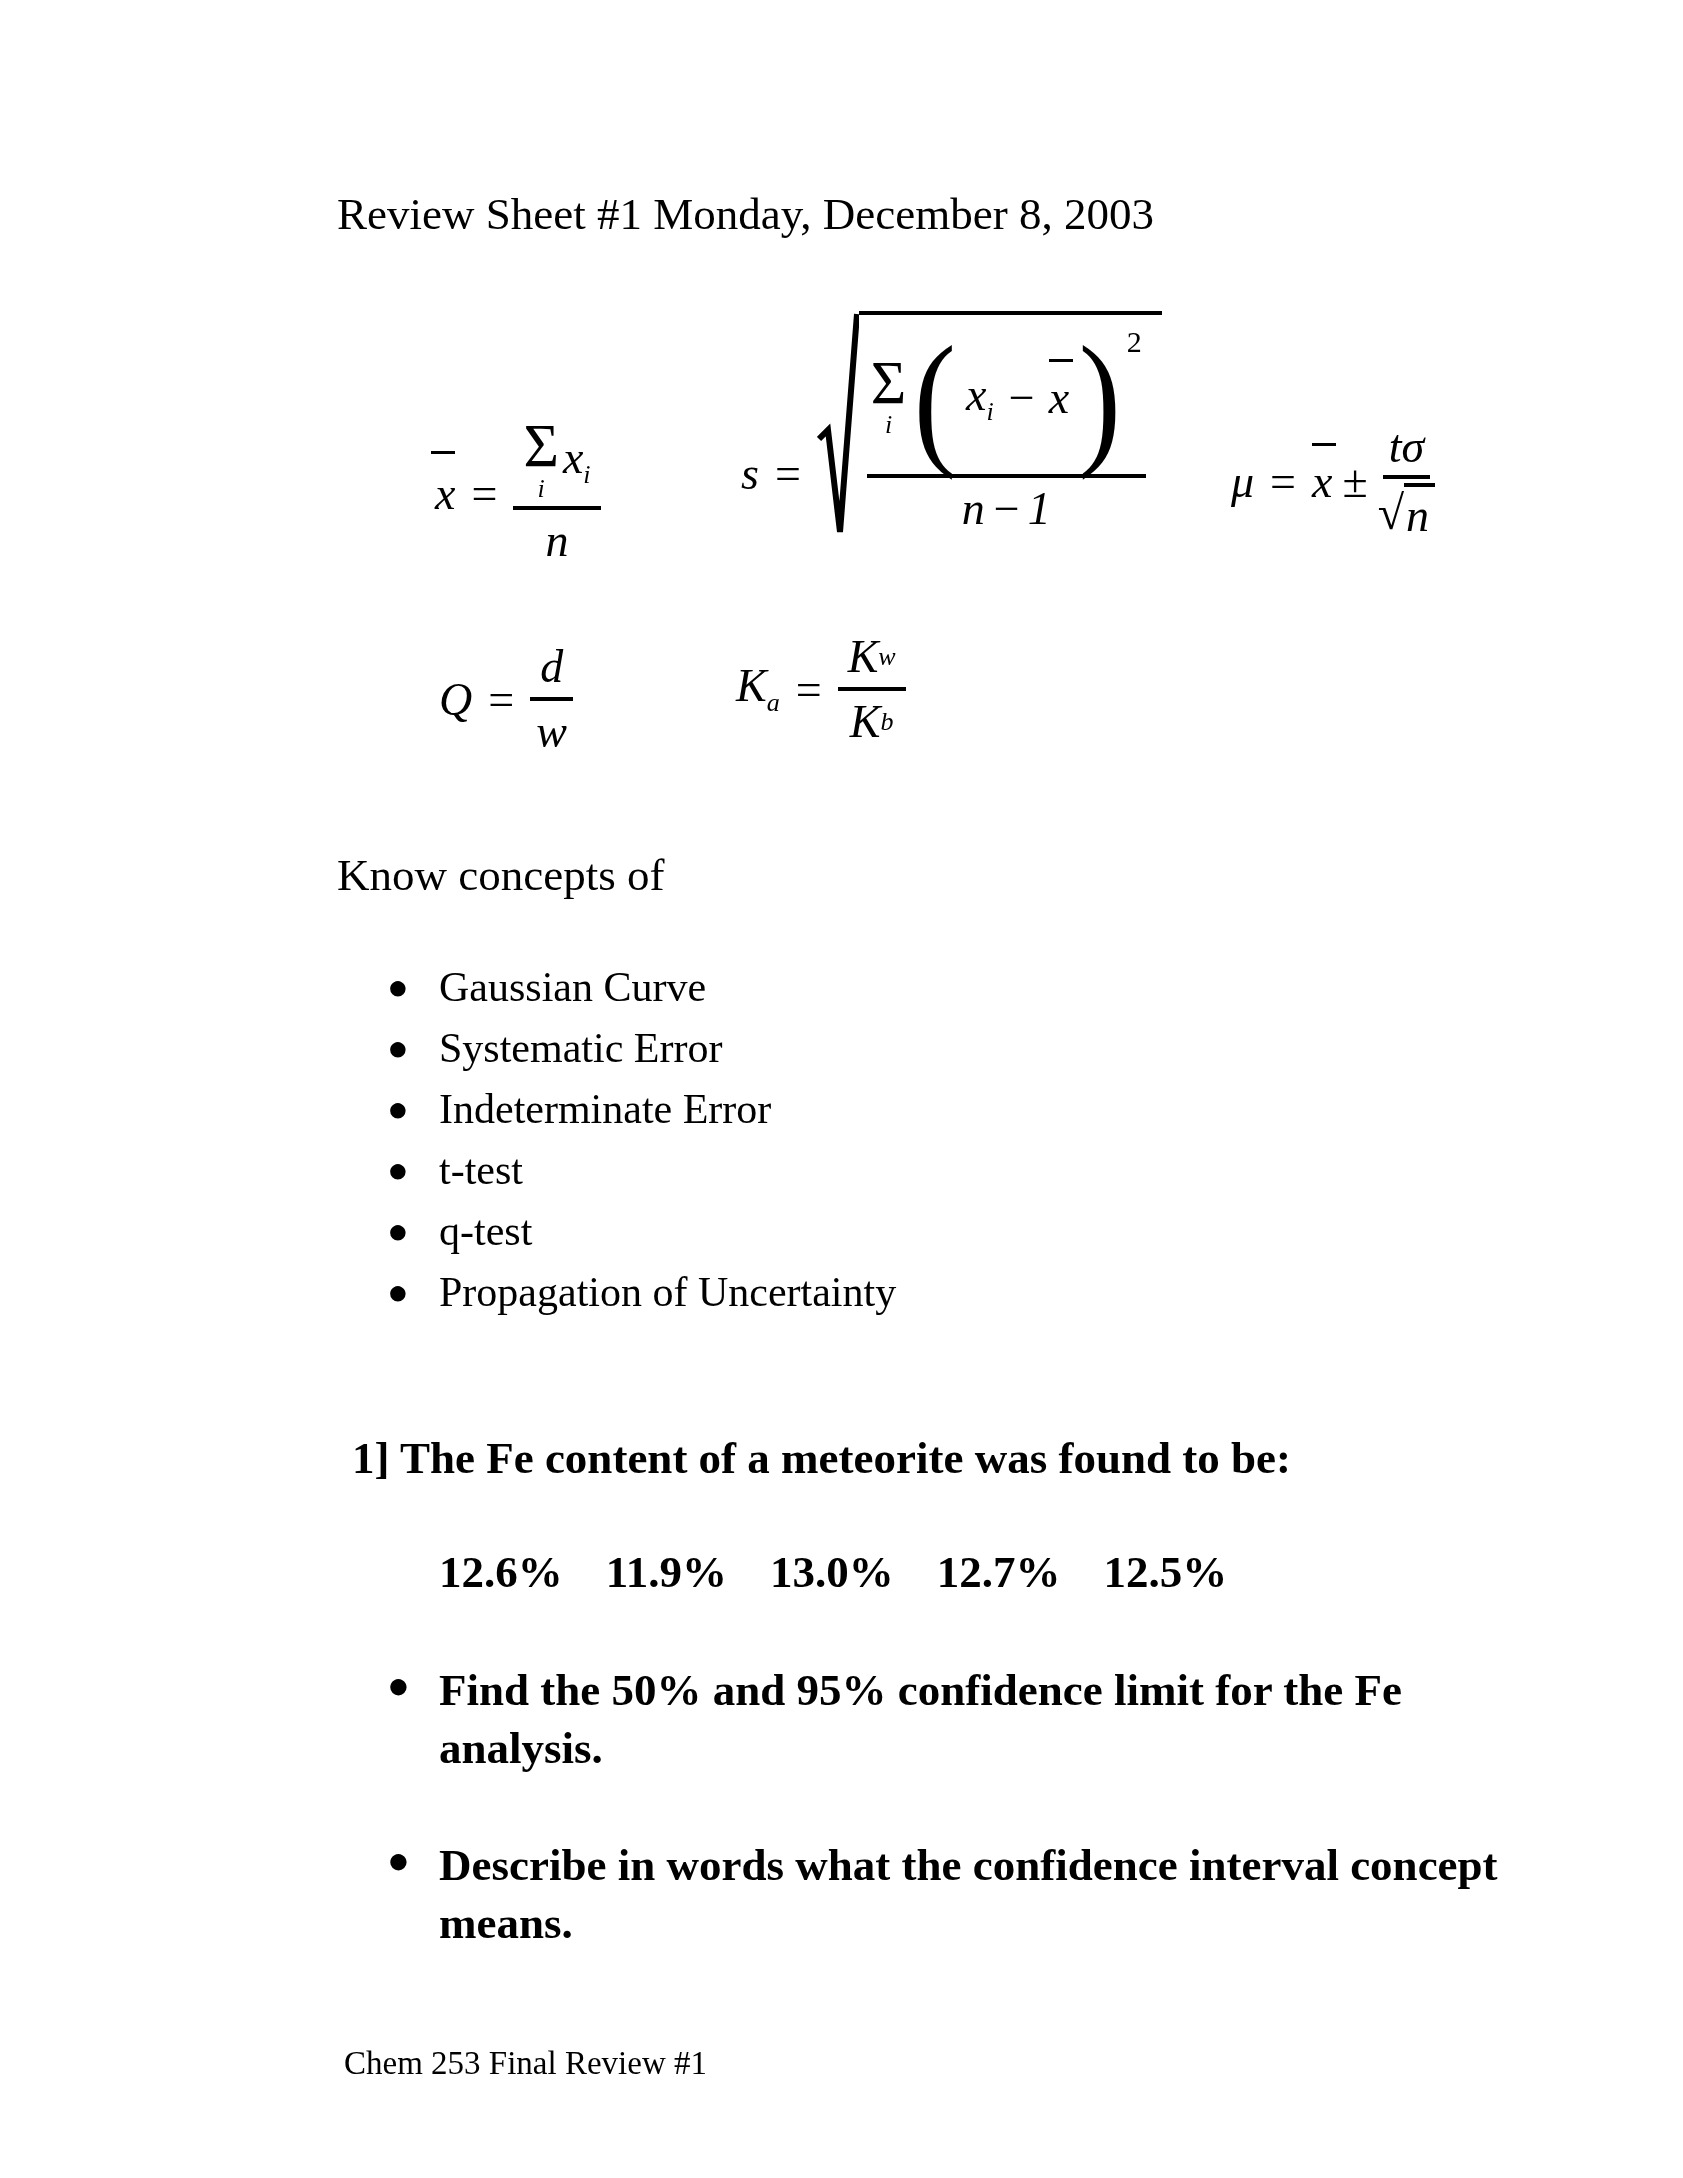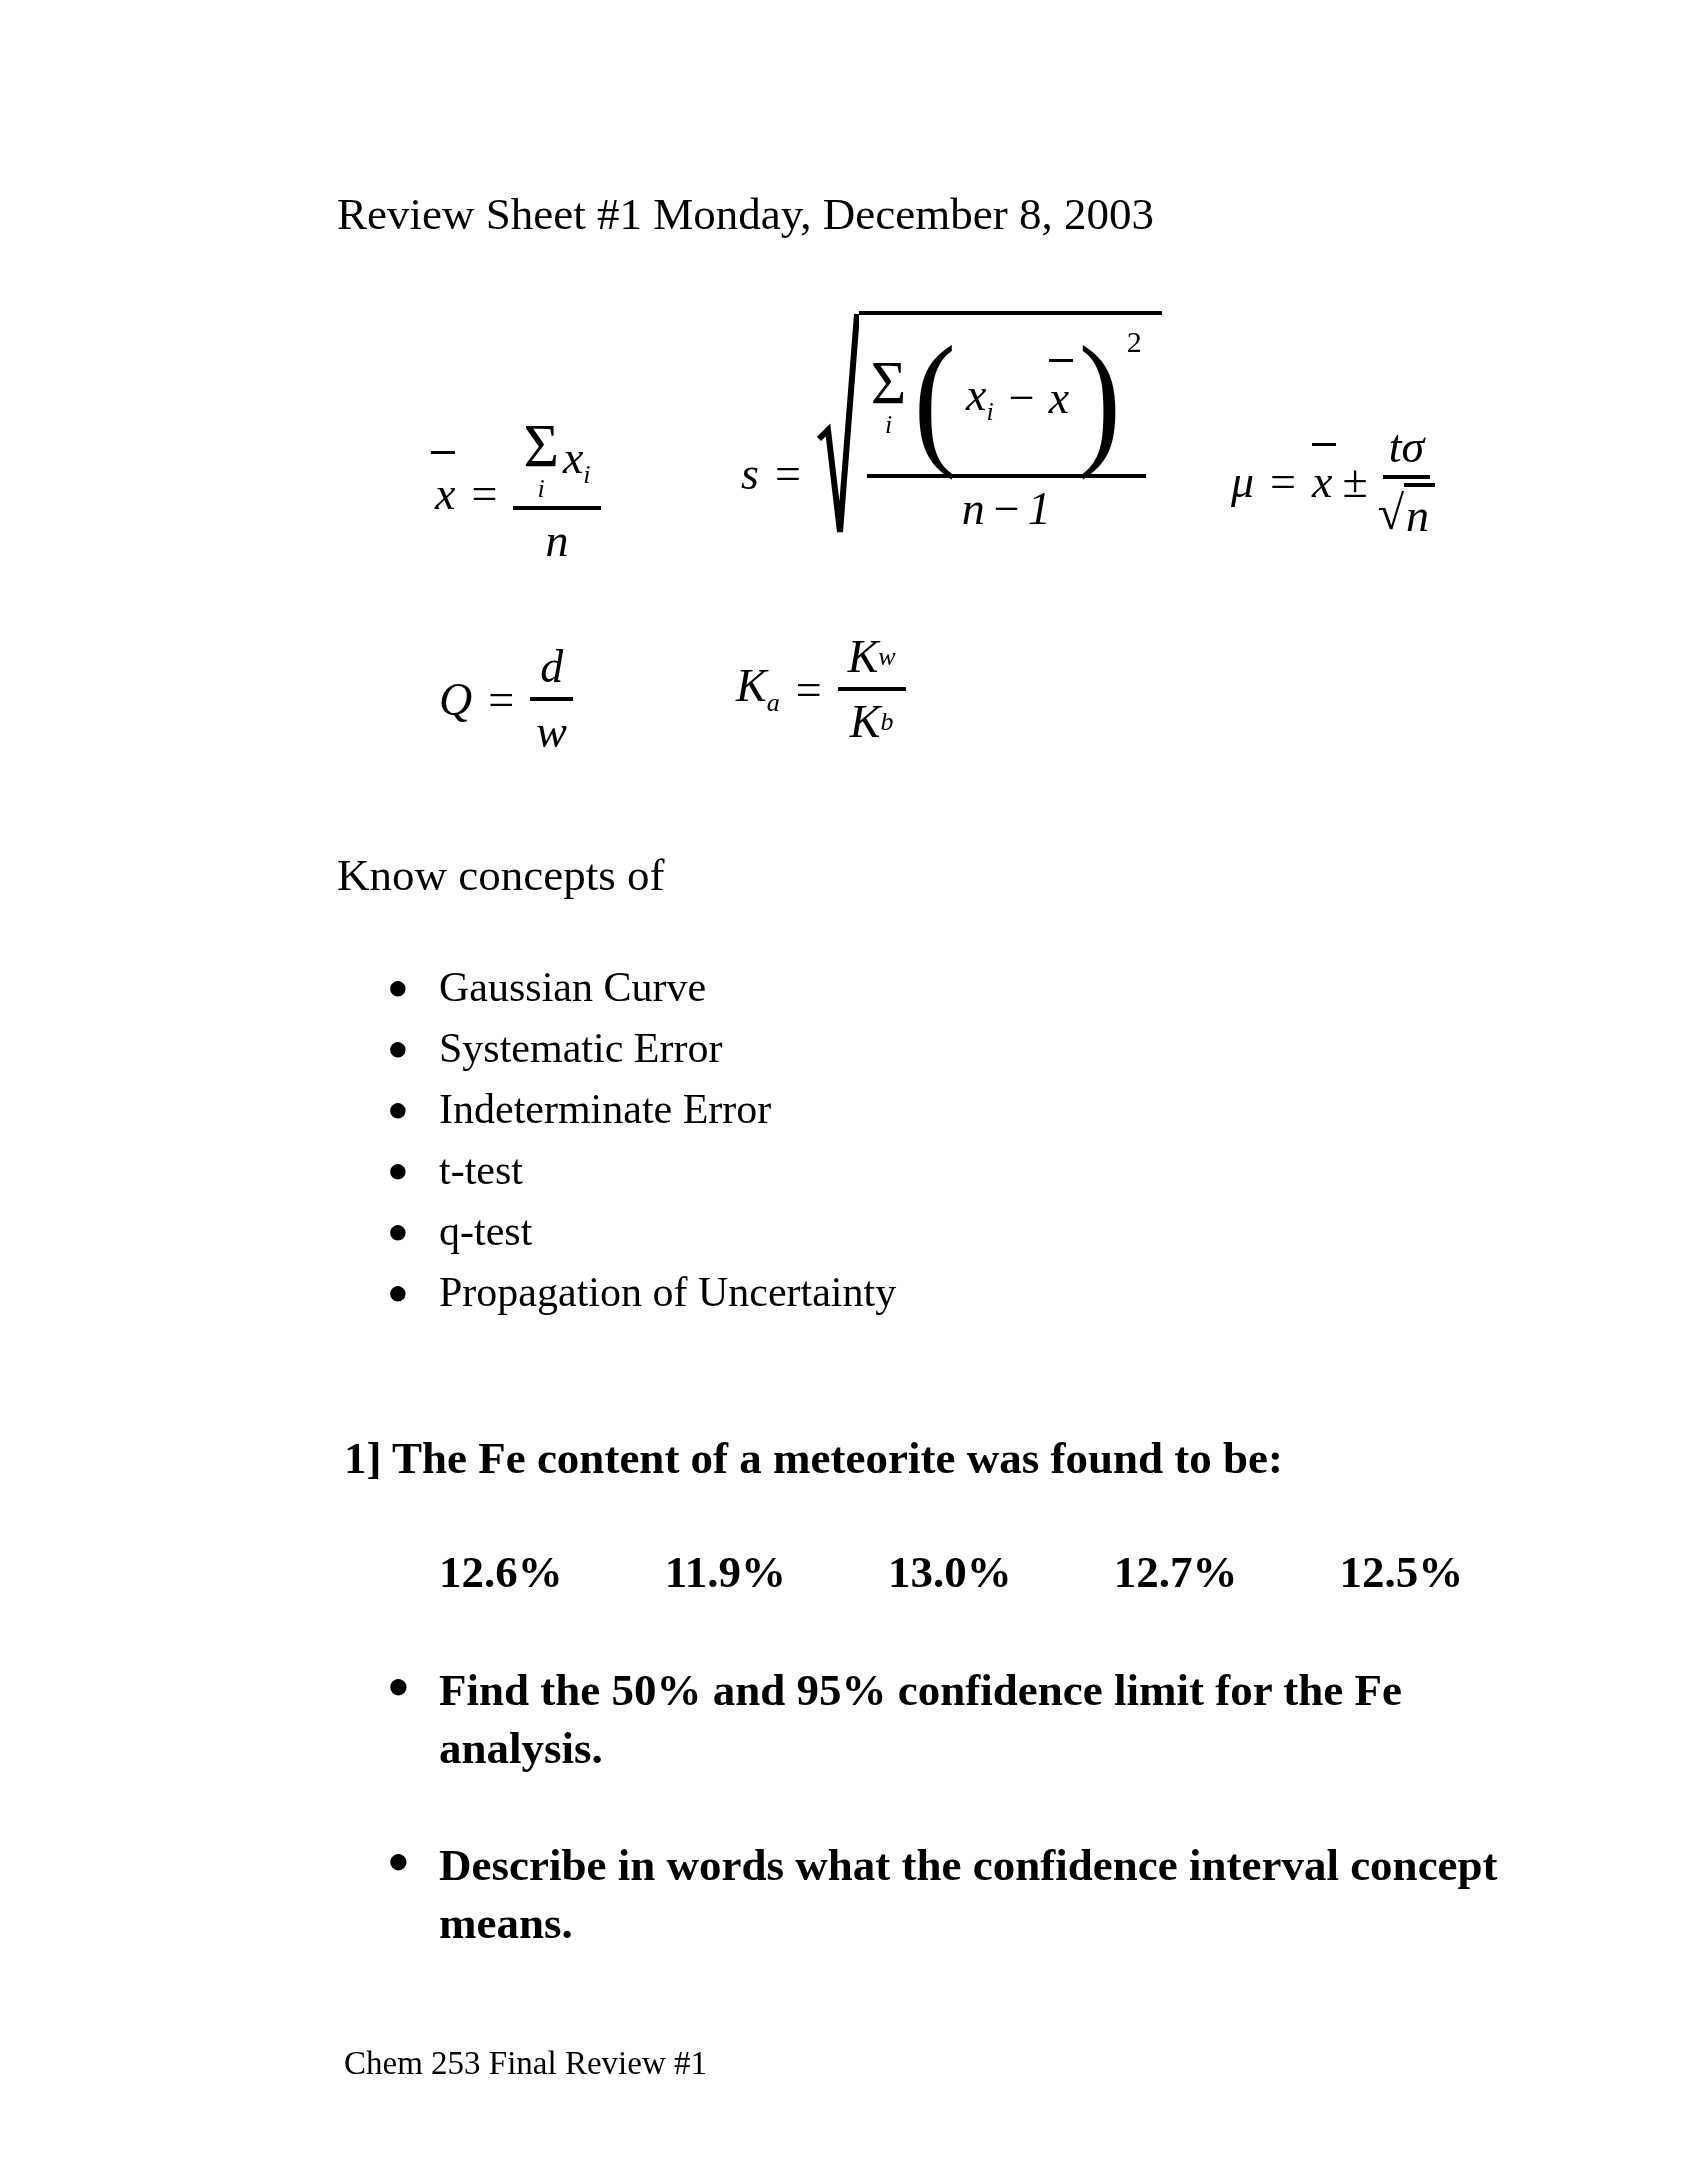--- a/index.html
+++ b/index.html
@@ -8,22 +8,22 @@
     position:relative; width:1399px; height:2178px; margin:0 auto;
     background:#ffffff; color:#000;
     font-family:"Liberation Serif", serif;
     overflow:hidden;
   }
   .abs { position:absolute; }
 
   
   .title    { left:195px; top:188px; font-size:45px; }
   .know     { left:195px; top:849px; font-size:45px; }
-  .p1head   { left:202px; top:1432px; font-size:45px; font-weight:bold; }
-  .values   { left:297px; top:1546px; font-size:45px; font-weight:bold; display:flex; gap:102px; }
+  .p1head   { left:210px; top:1432px; font-size:45px; font-weight:bold; }
+  .values   { left:297px; top:1546px; font-size:45px; font-weight:bold; display:flex; gap:43px; }
   .footerL  { left:195px; top:2045px; font-size:33px;margin-left:7px; }
   .footerR  { left:1463px; top:2041px; font-size:33px; }
 
   
   ul { list-style:none; }
   .concepts { left:245px; top:956px; font-size:42px; }
   .concepts li { display:flex; align-items:center; height:61px; }
   .concepts .bdot { width:52px; font-size:36px; }
   .pbullets { left:245px; top:1661px; font-size:45px; font-weight:bold; }
   .pbullets li { display:flex; margin-bottom:59px; }

